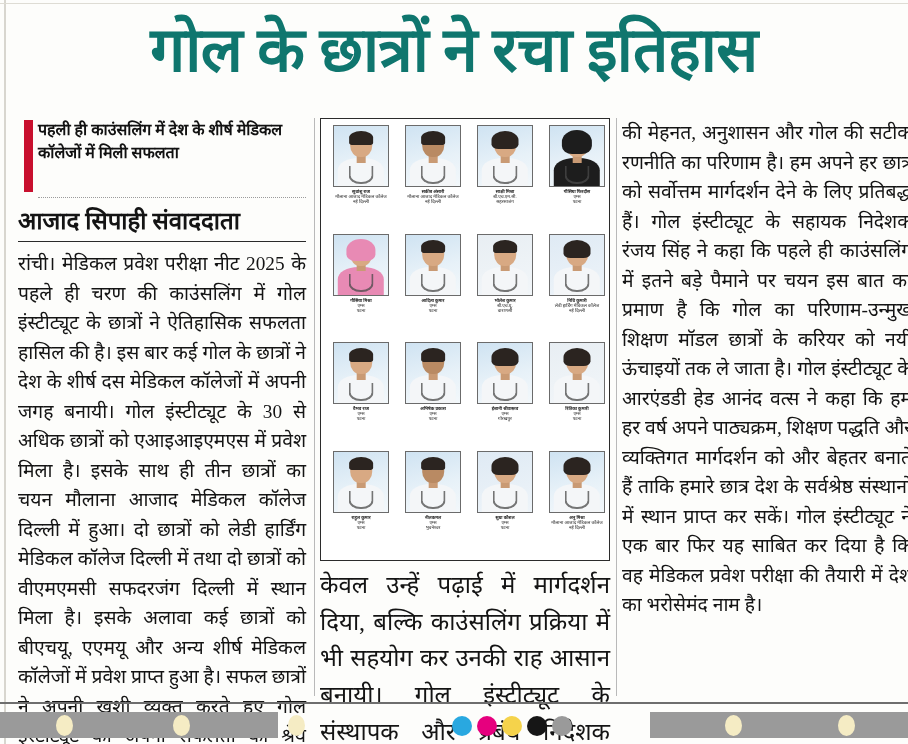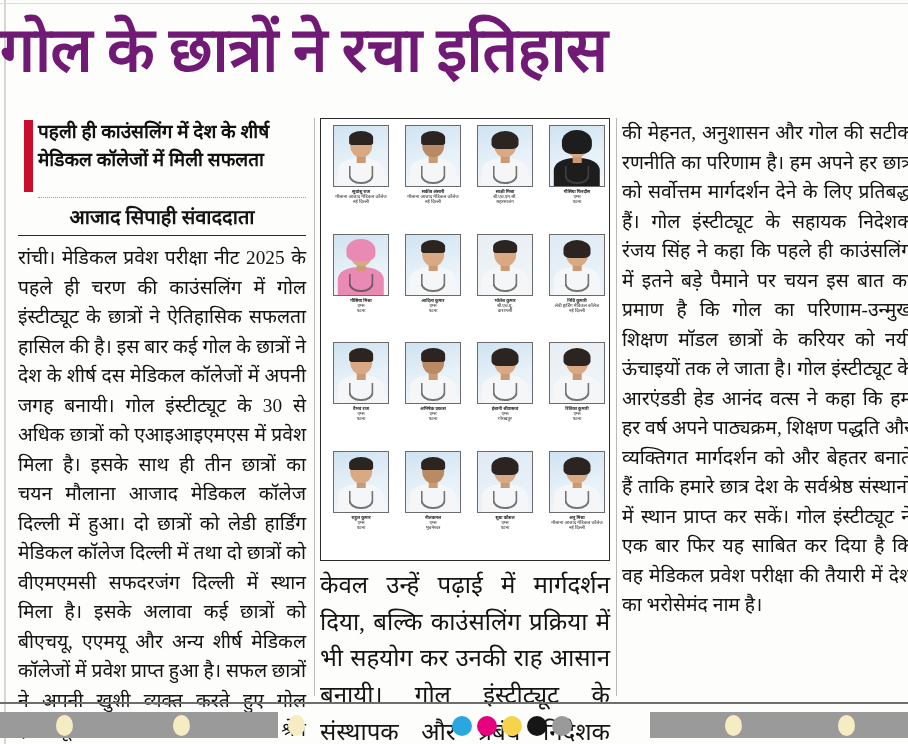--- a/index.html
+++ b/index.html
@@ -35,26 +35,27 @@
     position: absolute;
     left: 0; right: 0; top: 3px;
     height: 1px;
     background: #dedcd4;
   }
 
   
   .headline {
     position: absolute;
     left: 0; right: 0; top: 18px;
+    text-align: center;
     font-family: "Liberation Serif", "DejaVu Serif", serif;
     font-weight: 700;
     font-size: 62px;
     line-height: 1.05;
     letter-spacing: -0.5px;
-    color: #701a75;
+    color: #0f766e;
     white-space: nowrap;
   }
 
   
   .body-area {
     position: absolute;
     left: 18px;
     right: 14px;
     top: 118px;
     bottom: 48px;
@@ -75,35 +76,35 @@
   }
   .subhead-bar {
     position: absolute;
     left: 6px; top: 2px;
     width: 9px;
     height: 72px;
     background: #c8102e;
   }
   .subhead {
     font-weight: 700;
-    font-size: 19px;
+    font-size: 16px;
     line-height: 1.45;
     color: #111;
   }
 
   .dotted-rule {
     margin: 7px 0 0 20px;
     border-top: 1px dotted #9b9b9b;
   }
 
   .byline {
     margin-top: 5px;
-    text-align: center;
+    text-align: left;
     font-weight: 700;
-    font-size: 20px;
+    font-size: 24px;
     color: #141414;
   }
 
   .solid-rule {
     margin-top: 5px;
     border-top: 1.5px solid #2a2a2a;
   }
 
   .col-text {
     margin-top: 7px;

